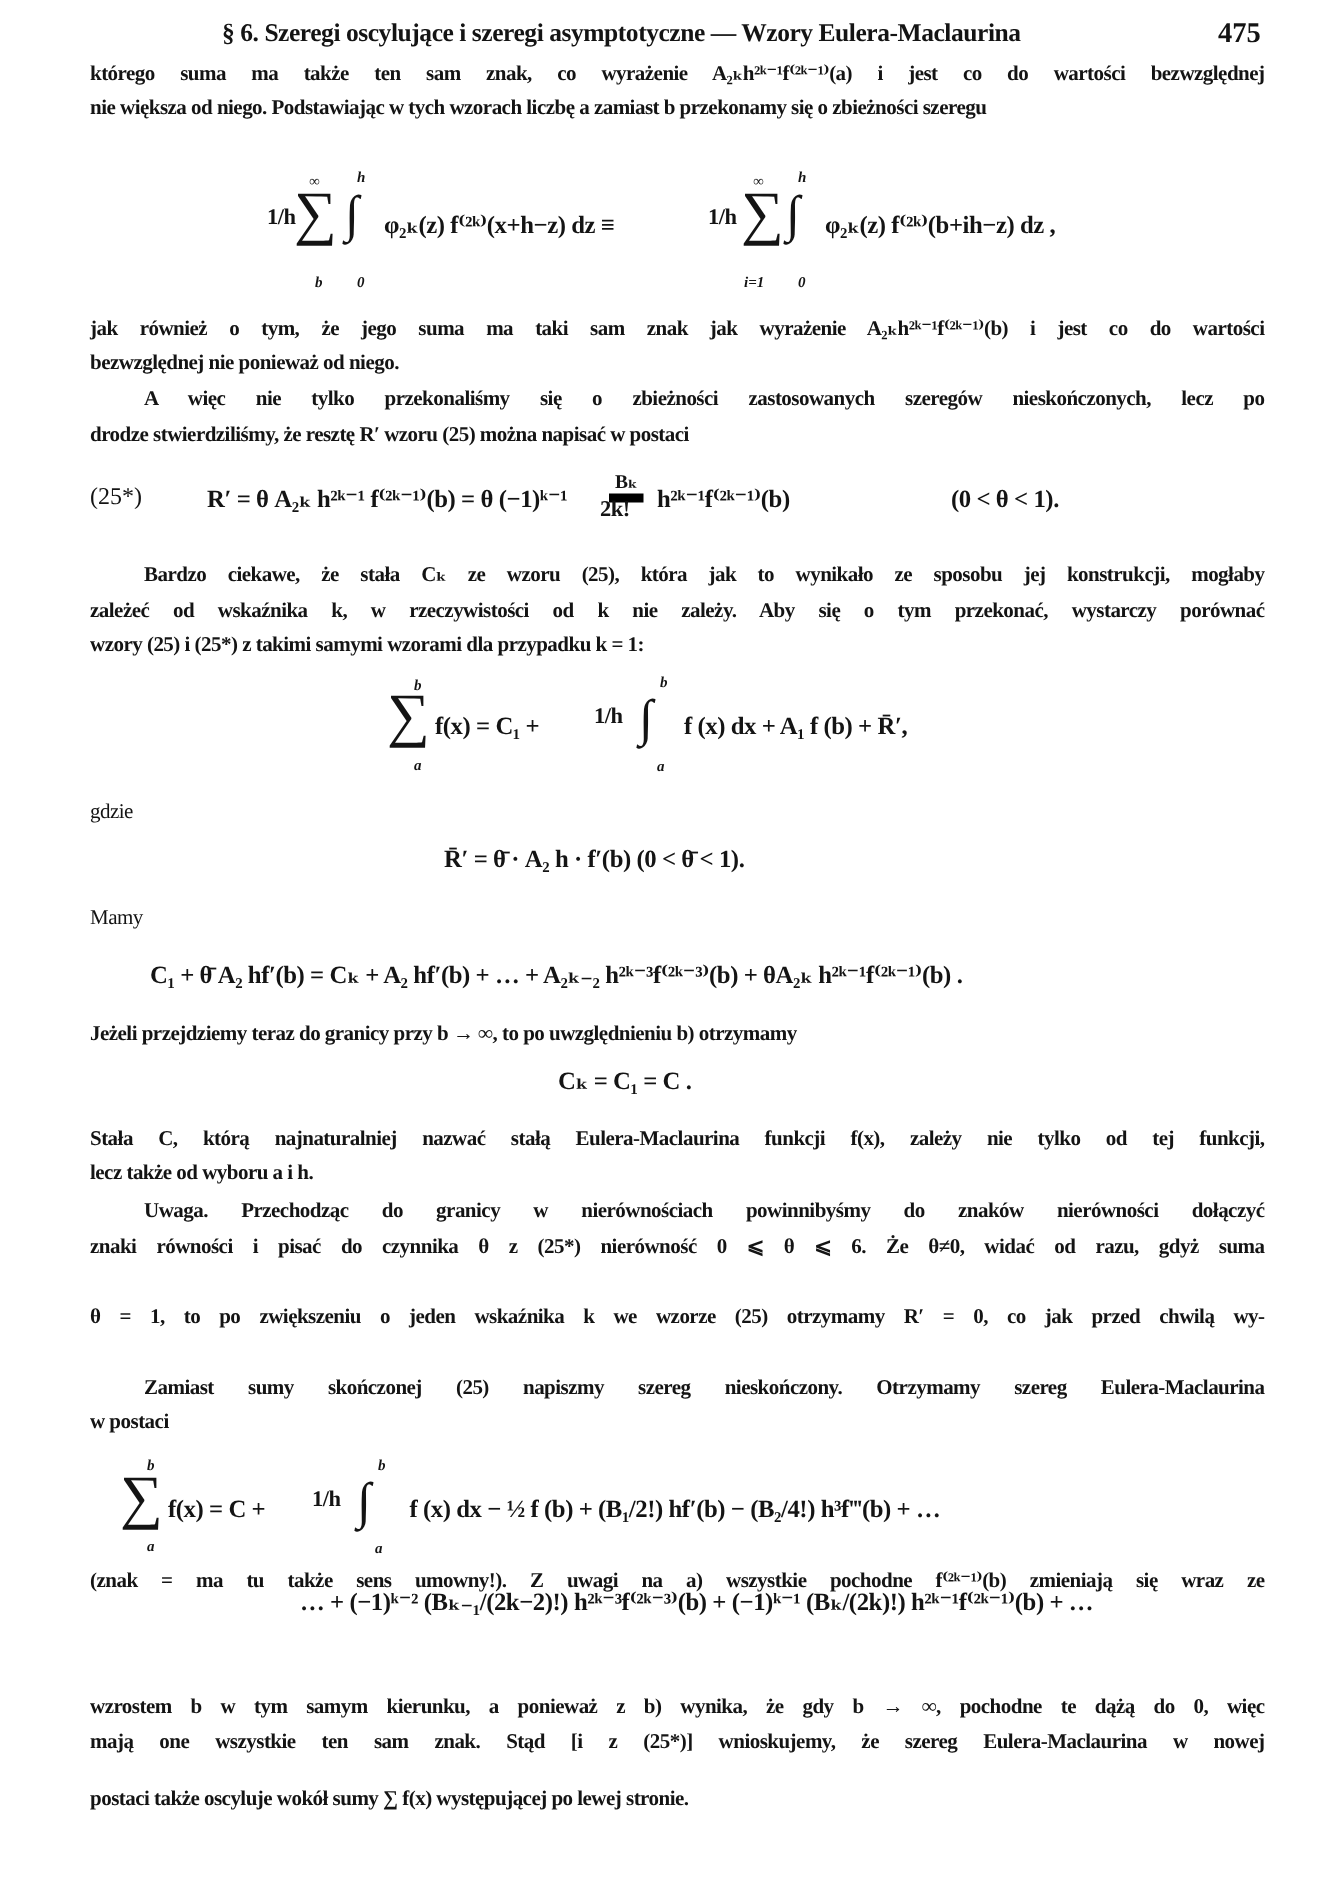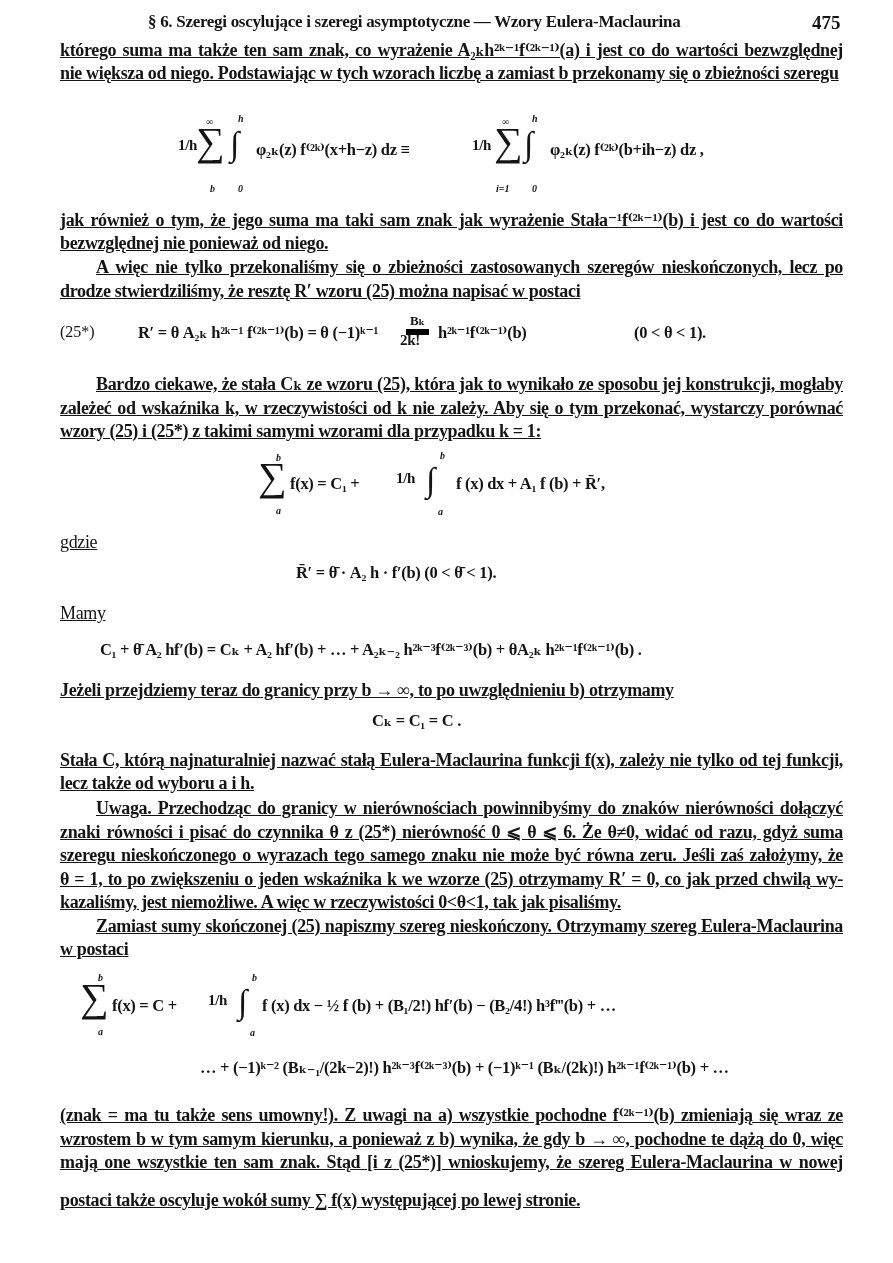--- a/index.html
+++ b/index.html
@@ -1,20 +1,20 @@
 <!DOCTYPE html>
 <html><head>
 <meta charset="utf-8">
 <style>
   html, body { margin: 0; padding: 0; background: #ffffff; }
   body { width: 893px; height: 1263px; position: relative; overflow: hidden;
          font-family: "Liberation Serif", "DejaVu Serif", serif; color: #141414; }
   .page { position: absolute; left: 0; top: 0; width: 893px; height: 1263px; }
-  .line { position: absolute; white-space: nowrap; font-size: 18px; font-weight: bold;
-          letter-spacing: -0.35px; line-height: 20px; text-decoration: underline; }
+  .line { position: absolute; white-space: nowrap; font-size: 14px; font-weight: bold;
+          letter-spacing: -0.35px; line-height: 20px; }
   .just { left: 60px; width: 783px; text-align: justify; text-align-last: justify; }
   .last { left: 60px; }
   .ind  { left: 96px; width: 747px; text-align: justify; text-align-last: justify; }
   .header { position: absolute; top: 12px; left: 148px; font-size: 17px; font-weight: bold;
             letter-spacing: -0.3px; white-space: nowrap; }
   .pageno { position: absolute; top: 12px; left: 812px; font-size: 19px; font-weight: bold; }
   .math { position: absolute; white-space: nowrap; font-size: 16.5px; font-weight: bold;
           letter-spacing: -0.3px; }
   .eqno { position: absolute; font-size: 16px; font-weight: normal; }
   .limit { position: absolute; font-size: 10px; font-weight: bold; font-style: italic; }
@@ -45,21 +45,21 @@
     <span class="math" style="left:472px; top:137px; font-size:15px">1/h</span>
     <span class="limit" style="left:502px; top:116px">∞</span>
     <span class="bigsum" style="left:494px; top:122px">∑</span>
     <span class="limit" style="left:496px; top:183px">i=1</span>
     <span class="limit" style="left:532px; top:113px">h</span>
     <span class="bigint" style="left:524px; top:124px">∫</span>
     <span class="limit" style="left:532px; top:183px">0</span>
     <span class="math" style="left:550px; top:140px">φ₂ₖ(z) f⁽²ᵏ⁾(b+ih−z) dz ,</span>
   </div>
 
-  <div class="line just" style="top:210px">jak również o tym, że jego suma ma taki sam znak jak wyrażenie Stała⁻¹f⁽²ᵏ⁻¹⁾(b) i jest co do wartości</div>
+  <div class="line just" style="top:210px">jak również o tym, że jego suma ma taki sam znak jak wyrażenie A₂ₖh²ᵏ⁻¹f⁽²ᵏ⁻¹⁾(b) i jest co do wartości</div>
   <div class="line last" style="top:233px">bezwzględnej nie ponieważ od niego.</div>
 
   <div class="line ind" style="top:257px">A więc nie tylko przekonaliśmy się o zbieżności zastosowanych szeregów nieskończonych, lecz po</div>
   <div class="line last" style="top:281px">drodze stwierdziliśmy, że resztę R′ wzoru (25) można napisać w postaci</div>
 
   <div>
     <span class="eqno" style="left:60px; top:323px">(25*)</span>
     <span class="math" style="left:138px; top:323px">R′ = θ A₂ₖ h²ᵏ⁻¹ f⁽²ᵏ⁻¹⁾(b) = θ (−1)ᵏ⁻¹</span>
     <span class="math" style="left:406px; top:313px; font-size:13px; border-bottom:6px solid #000000; padding:0 4px">Bₖ</span>
     <span class="math" style="left:400px; top:332px; font-size:15px">2k!</span>
@@ -93,38 +93,36 @@
 
   <div class="line last" style="top:680px">Jeżeli przejdziemy teraz do granicy przy b → ∞, to po uwzględnieniu b) otrzymamy</div>
 
   <div class="math" style="left:372px; top:711px">Cₖ = C₁ = C .</div>
 
   <div class="line just" style="top:750px">Stała C, którą najnaturalniej nazwać stałą Eulera-Maclaurina funkcji f(x), zależy nie tylko od tej funkcji,</div>
   <div class="line last" style="top:773px">lecz także od wyboru a i h.</div>
 
   <div class="line ind" style="top:798px">Uwaga. Przechodząc do granicy w nierównościach powinnibyśmy do znaków nierówności dołączyć</div>
   <div class="line just" style="top:822px">znaki równości i pisać do czynnika θ z (25*) nierówność 0 ⩽ θ ⩽ 6. Że θ≠0, widać od razu, gdyż suma</div>
-  <div class="line just" style="top:845px">szeregu nieskończonego o wyrazach tego samego znaku nie może być równa zeru. Jeśli zaś założymy, że</div>
   <div class="line just" style="top:869px">θ = 1, to po zwiększeniu o jeden wskaźnika k we wzorze (25) otrzymamy R′ = 0, co jak przed chwilą wy-</div>
-  <div class="line last" style="top:892px">kazaliśmy, jest niemożliwe. A więc w rzeczywistości 0&lt;θ&lt;1, tak jak pisaliśmy.</div>
 
   <div class="line ind" style="top:916px">Zamiast sumy skończonej (25) napiszmy szereg nieskończony. Otrzymamy szereg Eulera-Maclaurina</div>
   <div class="line last" style="top:939px">w postaci</div>
 
   <div>
     <span class="limit" style="left:98px; top:972px">b</span>
     <span class="bigsum" style="left:80px; top:978px">∑</span>
     <span class="limit" style="left:98px; top:1026px">a</span>
     <span class="math" style="left:112px; top:996px">f(x) = C +</span>
     <span class="math" style="left:208px; top:992px; font-size:15px">1/h</span>
     <span class="limit" style="left:252px; top:972px">b</span>
     <span class="bigint" style="left:238px; top:982px">∫</span>
     <span class="limit" style="left:250px; top:1027px">a</span>
-    <span class="math" style="left:262px; top:996px">f (x) dx − ½ f (b) + (B₁/2!) hf′(b) − (B₂/4!) h³f‴(b) + …</span>
+    <span class="math" style="left:273px; top:996px">f (x) dx − ½ f (b) + (B₁/2!) hf′(b) − (B₂/4!) h³f‴(b) + …</span>
     <span class="math" style="left:200px; top:1058px">… + (−1)ᵏ⁻² (Bₖ₋₁/(2k−2)!) h²ᵏ⁻³f⁽²ᵏ⁻³⁾(b) + (−1)ᵏ⁻¹ (Bₖ/(2k)!) h²ᵏ⁻¹f⁽²ᵏ⁻¹⁾(b) + …</span>
   </div>
 
-  <div class="line just" style="top:1105px">(znak = ma tu także sens umowny!). Z uwagi na a) wszystkie pochodne f⁽²ᵏ⁻¹⁾(b) zmieniają się wraz ze</div>
+  <div class="line just" style="top:1045px">(znak = ma tu także sens umowny!). Z uwagi na a) wszystkie pochodne f⁽²ᵏ⁻¹⁾(b) zmieniają się wraz ze</div>
   <div class="line just" style="top:1129px">wzrostem b w tym samym kierunku, a ponieważ z b) wynika, że gdy b → ∞, pochodne te dążą do 0, więc</div>
   <div class="line just" style="top:1152px">mają one wszystkie ten sam znak. Stąd [i z (25*)] wnioskujemy, że szereg Eulera-Maclaurina w nowej</div>
   <div class="line last" style="top:1190px">postaci także oscyluje wokół sumy ∑ f(x) występującej po lewej stronie.</div>
 
 </div>
 
 </body></html>

